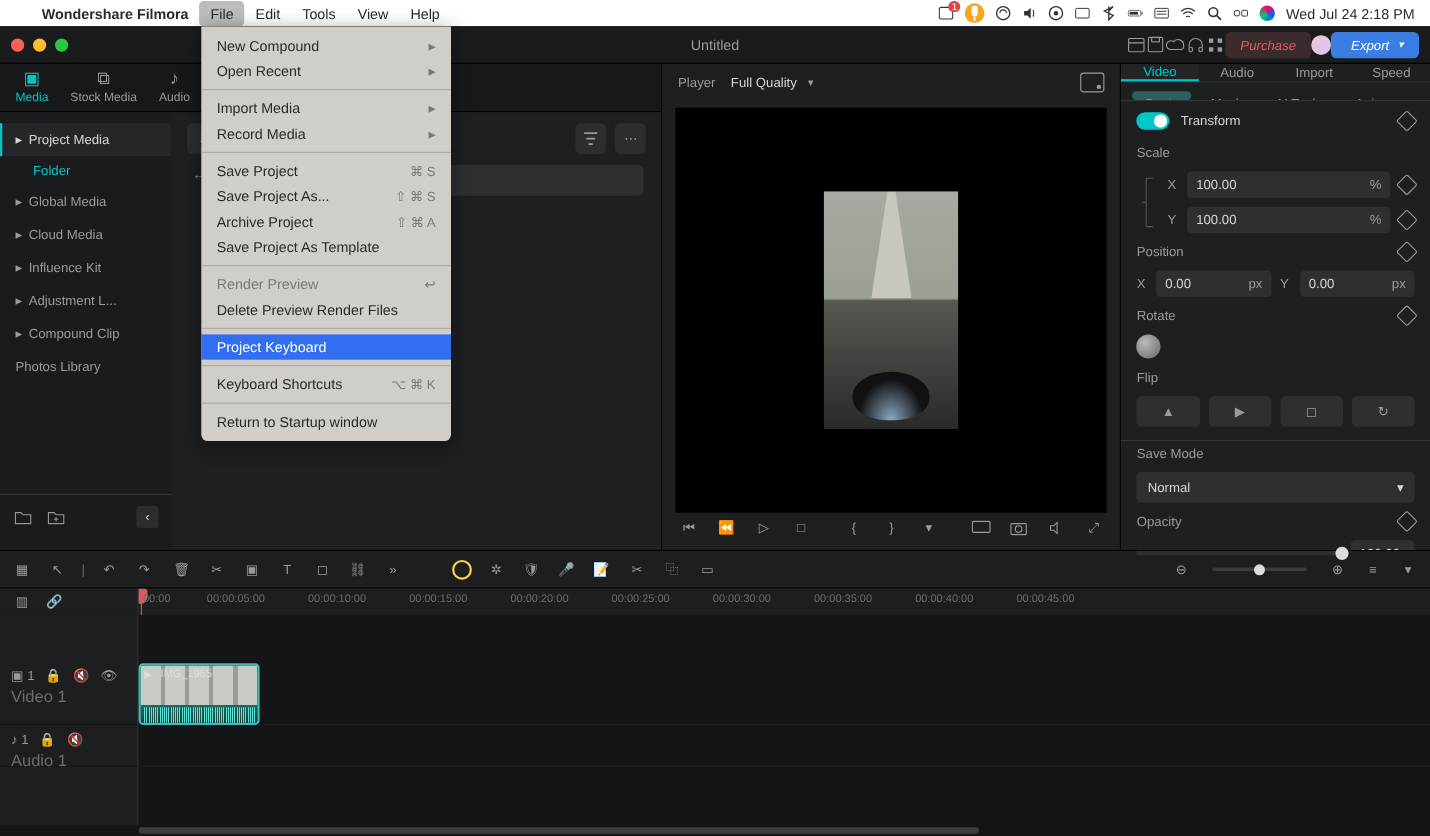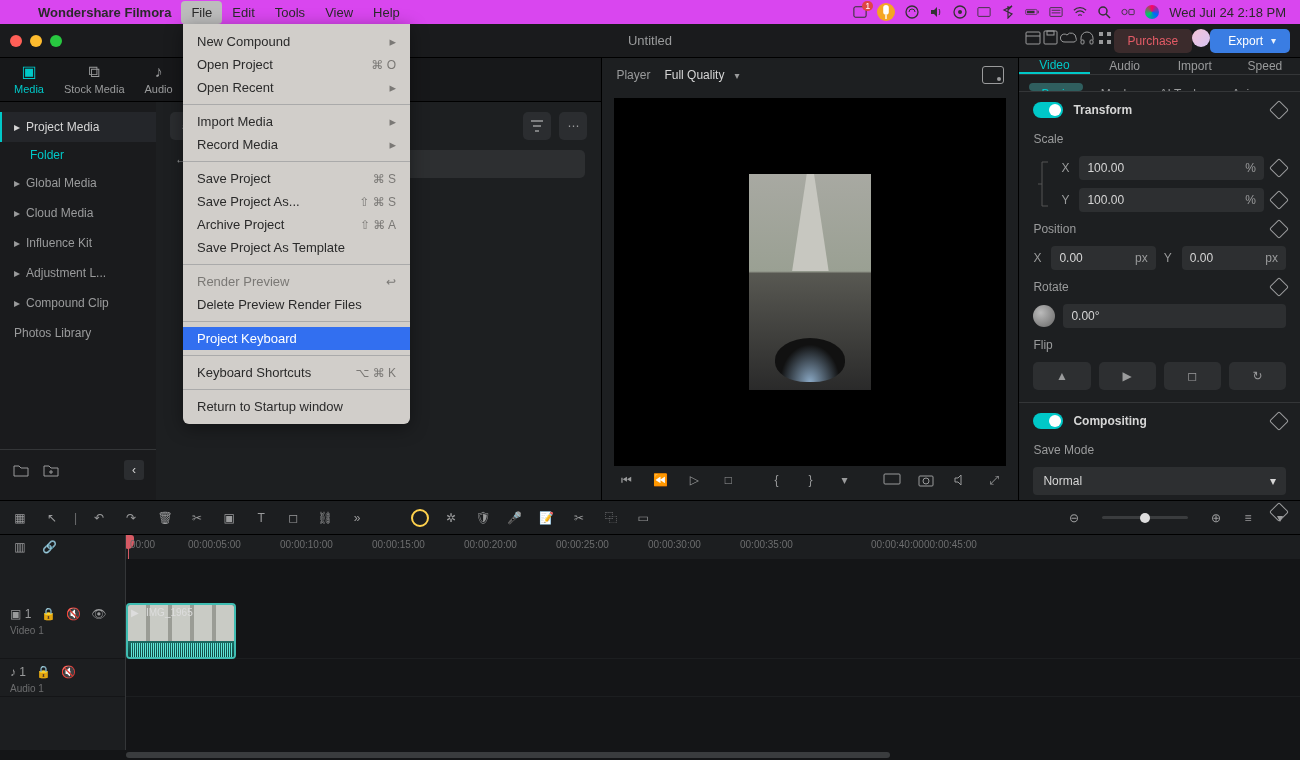--- a/index.html
+++ b/index.html
@@ -19,41 +19,41 @@
     --menu-bg: #d1ceca;
     --menu-text: #2a2a2a;
     --menu-dim: #7a7875;
     --menu-sel: #326ff0;
     --divider: #343638;
   }
   * { box-sizing: border-box; font-family: -apple-system, "Helvetica Neue", Arial, sans-serif; }
   body { margin:0; width:1300px; height:760px; background:var(--bg-darkest); color:var(--text); font-size:12px; overflow:hidden; }
   
   
-  .mac-menubar { height:24px; background:#d946ef; color:#2a2a2a; display:flex; align-items:center; font-size:13px; }
+  .mac-menubar { height:24px; background:#ffffff; color:#2a2a2a; display:flex; align-items:center; font-size:13px; }
   .mac-menubar .apple { padding:0 14px; }
   .mac-menubar .app-name { font-weight:600; padding:0 10px; }
   .mac-menubar .menu-item { padding:4px 10px; border-radius:4px;}
   .mac-menubar .menu-item.open { background:#bcbcbc; }
   .mac-menubar .spacer { flex:1; }
   .mac-menubar .right { display:flex; align-items:center; gap:10px; padding:0 14px 0 6px; }
   .mac-menubar .right span { font-size:12px; }
   .mac-menubar .right svg, .mac-menubar .right .glyph { width:14px; height:14px; }
   .badge-orange{width:18px;height:18px;border-radius:50%;background:#f5a623;display:flex;align-items:center;justify-content:center;color:#fff;font-size:10px;}
   .badge-notif{position:relative}
   .badge-notif::after{content:"1";position:absolute;top:-4px;right:-6px;background:#e04545;color:#fff;border-radius:8px;font-size:9px;padding:0 3px;}
 
   
   .app-window { background:var(--bg-dark); width:1300px; height:736px; display:flex; flex-direction:column; }
   .win-title-row { height:34px; display:flex; align-items:center; background:#1a1b1d; border-bottom:1px solid #000; padding:0 10px; gap:8px; position:relative;}
   .traffic { display:flex; gap:8px; }
   .traffic span { width:12px; height:12px; border-radius:50%; display:block; }
   .traffic .r { background:#ff5f57; } .traffic .y{background:#febc2e;} .traffic .g{background:#28c840;}
   .win-title { position:absolute; left:50%; transform:translateX(-50%); color:var(--text-dim); font-size:13px;}
-  .win-right { margin-left:auto; display:flex; gap:0; }
+  .win-right { margin-left:auto; display:flex; align-items:center; gap:0;font-style:italic; }
   .icon-btn { color:var(--text-dim); cursor:pointer; width:18px; height:18px; display:flex; align-items:center; justify-content:center; }
   .purchase { background:var(--purchase-bg); color:var(--purchase-text); padding:5px 14px; border-radius:5px; font-size:12px;}
   .avatar-dot { width:18px; height:18px; border-radius:50%; background:linear-gradient(135deg,#f5c4d6,#d6c4f5); }
   .export-btn { background:var(--accent); color:#fff; padding:5px 14px 5px 18px; border-radius:5px; display:flex; gap:8px; align-items:center; font-weight:500;}
   .export-btn::after{content:"▾"; opacity:.9; font-size:10px;}
   
   
   .main-row { flex:1; display:flex; min-height:0; }
   
   
@@ -113,21 +113,21 @@
   .rp-tabs .t.active{color:var(--accent-teal); border-bottom:2px solid var(--accent-teal); background:#222426;}
   .rp-subtabs{display:flex; gap:6px; padding:8px 10px; overflow:hidden;}
   .pill{padding:4px 12px; border-radius:12px; background:transparent; color:var(--text-dim); font-size:12px;}
   .pill.active{background:#2f5e5e; color:var(--accent-teal);}
   .section{border-top:1px solid var(--divider);}
   .section-head{display:flex; align-items:center; gap:10px; padding:10px 14px;}
   .toggle{width:30px;height:16px;background:var(--accent-teal);border-radius:10px;position:relative;}
   .toggle.off{background:#444;}
   .toggle::after{content:"";position:absolute;width:12px;height:12px;background:#fff;border-radius:50%;top:2px;right:2px;}
   .toggle.off::after{left:2px;right:auto;}
-  .section-head .title{font-weight:700;}
+  .section-head .title{font-weight:400;}
   .kf-diamond{margin-left:auto; width:14px; height:14px; border:1px solid var(--text-dim); transform:rotate(45deg); border-radius:2px;}
   .prop-block{padding:4px 14px 12px; display:flex; flex-direction:column; gap:10px;}
   .prop-label{color:var(--text-dim); font-size:12px;}
   .val-row{display:flex; align-items:center; gap:8px;}
   .axis-label{width:10px; color:var(--text-dim);}
   .num-input{flex:1; background:var(--bg-input); border-radius:4px; height:24px; display:flex; align-items:center; padding:0 8px; color:var(--text);}
   .unit{color:var(--text-dim); margin-left:auto;}
   .lock-bracket{width:20px; display:flex; flex-direction:column; align-items:center; color:var(--text-dimmer);}
   .rotate-dial{width:22px;height:22px;border-radius:50%;background:radial-gradient(circle at 35% 35%, #bbb, #666);}
   .flip-row{display:flex; gap:8px;}
@@ -150,21 +150,21 @@
   .tl-gutter{width:126px; background:#1c1e20; display:flex; align-items:center; gap:10px; padding:0 10px; color:var(--text-dim); border-right:1px solid var(--divider);}
   .tl-ruler{flex:1; position:relative; background:#1c1e20; color:var(--text-dimmer); font-size:10px; overflow:hidden;}
   .tl-ruler .tick{position:absolute; top:4px;}
   .playhead{position:absolute; left:0; top:0; width:1px; height:230px; background:#d65a64;}
   .playhead::before{content:""; position:absolute; top:0; left:-6px; width:12px; height:14px; background:#d65a64; border-radius:3px 3px 50% 50%;}
   .tl-tracks{flex:1; display:flex; overflow:hidden;}
   .track-heads{width:126px; background:#1c1e20; display:flex; flex-direction:column; border-right:1px solid var(--divider);}
   .track-head{height:58px; padding:6px 10px; display:flex; flex-direction:column; gap:4px; color:var(--text-dim); border-bottom:1px solid #141517;}
   .track-head.audio{height:38px;}
   .track-head .icons{display:flex; gap:10px; font-size:12px;}
-  .track-head .lbl{font-size:10px; color:var(--text-dimmer);}
+  .track-head .lbl{font-size:15px; color:var(--text-dimmer);}
   .track-lanes{flex:1; position:relative; background:#141517;}
   .lane{position:absolute; left:0; right:0; border-bottom:1px solid #1c1e20;}
   .lane.v{top:42px; height:58px;}
   .lane.a{top:100px; height:38px;}
   .clip{position:absolute; left:0; top:44px; width:110px; height:56px; border:2px solid #3fbdb2; border-radius:4px; overflow:hidden; background:#2d3c3a;}
   .clip .thumbs{height:36px; background:repeating-linear-gradient(90deg,#c9cbc5 0 18px,#9a9c95 18px 22px);}
   .clip .wave{height:20px; background:linear-gradient(#1d6b63,#0d3a35); position:relative;}
   .clip .wave::after{content:"";position:absolute;inset:2px;background:repeating-linear-gradient(90deg, transparent 0 1px, #5fe6d8 1px 2px);}
   .clip .name{position:absolute; top:2px; left:18px; font-size:10px; color:#ddd;}
   .clip .play-ico{position:absolute; top:2px; left:3px; color:#ddd; font-size:10px;}
@@ -258,24 +258,20 @@
       </span>
     <span style="width:14px;height:14px;border-radius:50%;background:conic-gradient(#f06,#06f,#0c6,#f06);"></span>
     <span style="font-size:13px;">Wed Jul 24  2:18 PM</span>
   </div>
 </div>
 
 <div class="file-menu">
   <div class="mi">
       <span>New Compound</span>
       <span class="arrow">▸</span>
-    </div>
-  <div class="mi">
-      <span>Open Project</span>
-      <span class="shortcut">⌘ O</span>
     </div>
   <div class="mi">
       <span>Open Recent</span>
       <span class="arrow">▸</span>
     </div>
   <hr>
   <div class="mi">
       <span>Import Media</span>
       <span class="arrow">▸</span>
     </div>
@@ -560,40 +556,32 @@
                 <span>0.00</span>
                 <span class="unit">px</span>
               </div>
           </div>
           <div style="display:flex;justify-content:space-between;align-items:center;">
             <span class="prop-label">Rotate</span>
             <div class="kf-diamond"></div>
           </div>
           <div class="val-row">
             <div class="rotate-dial"></div>
-            <div class="num-input">
-                <span>0.00°</span>
-              </div>
           </div>
           <span class="prop-label">Flip</span>
           <div class="flip-row">
             <div class="flip-btn">▲</div>
             <div class="flip-btn">▶</div>
             <div class="flip-btn">◻</div>
             <div class="flip-btn">↻</div>
           </div>
         </div>
       </div>
 
       <div class="section">
-        <div class="section-head">
-          <div class="toggle"></div>
-          <span class="title">Compositing</span>
-          <div class="kf-diamond"></div>
-        </div>
         <div class="prop-block">
           <span class="prop-label">Save Mode</span>
           <div class="dd">
               <span>Normal</span>
               <span>▾</span>
             </div>
           <div style="display:flex;justify-content:space-between;align-items:center;">
             <span class="prop-label">Opacity</span>
             <div class="kf-diamond"></div>
           </div>
@@ -668,21 +656,21 @@
       <div class="tl-ruler">
         <div class="playhead" style="left:2px;"></div>
         <span class="tick" style="left:4px">00:00</span>
         <span class="tick" style="left:62px">00:00:05:00</span>
         <span class="tick" style="left:154px">00:00:10:00</span>
         <span class="tick" style="left:246px">00:00:15:00</span>
         <span class="tick" style="left:338px">00:00:20:00</span>
         <span class="tick" style="left:430px">00:00:25:00</span>
         <span class="tick" style="left:522px">00:00:30:00</span>
         <span class="tick" style="left:614px">00:00:35:00</span>
-        <span class="tick" style="left:745px">00:00:40:00</span>
+        <span class="tick" style="left:706px">00:00:40:00</span>
         <span class="tick" style="left:798px">00:00:45:00</span>
       </div>
     </div>
 
     <div class="tl-tracks">
       <div class="track-heads">
         <div style="height:42px;"></div>
         <div class="track-head">
           <div class="icons">
               <span>▣ <span>1</span></span>

